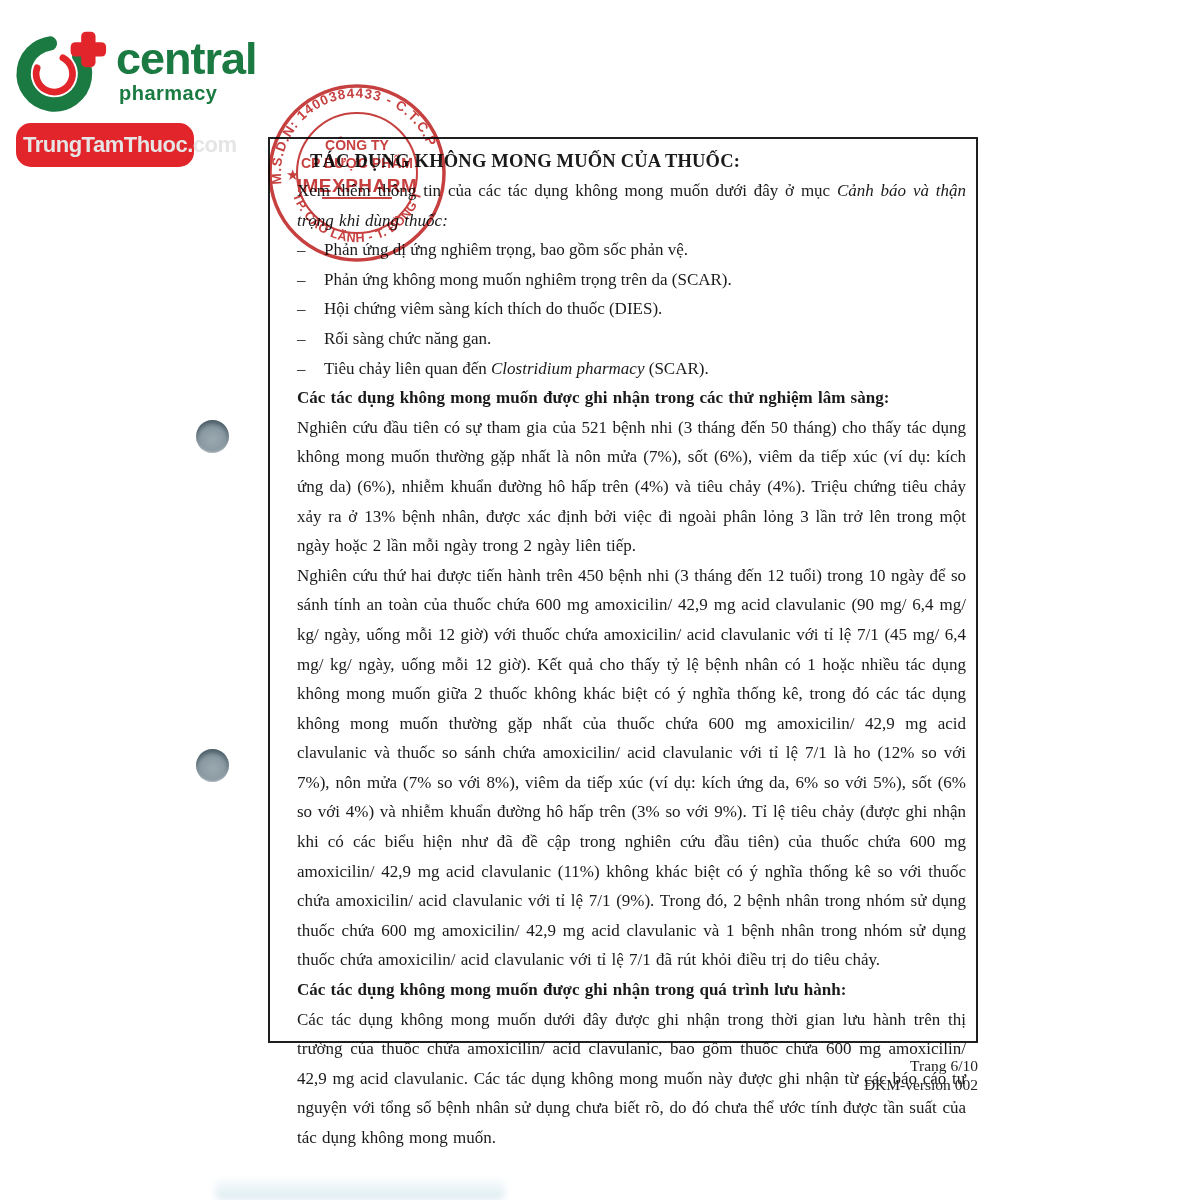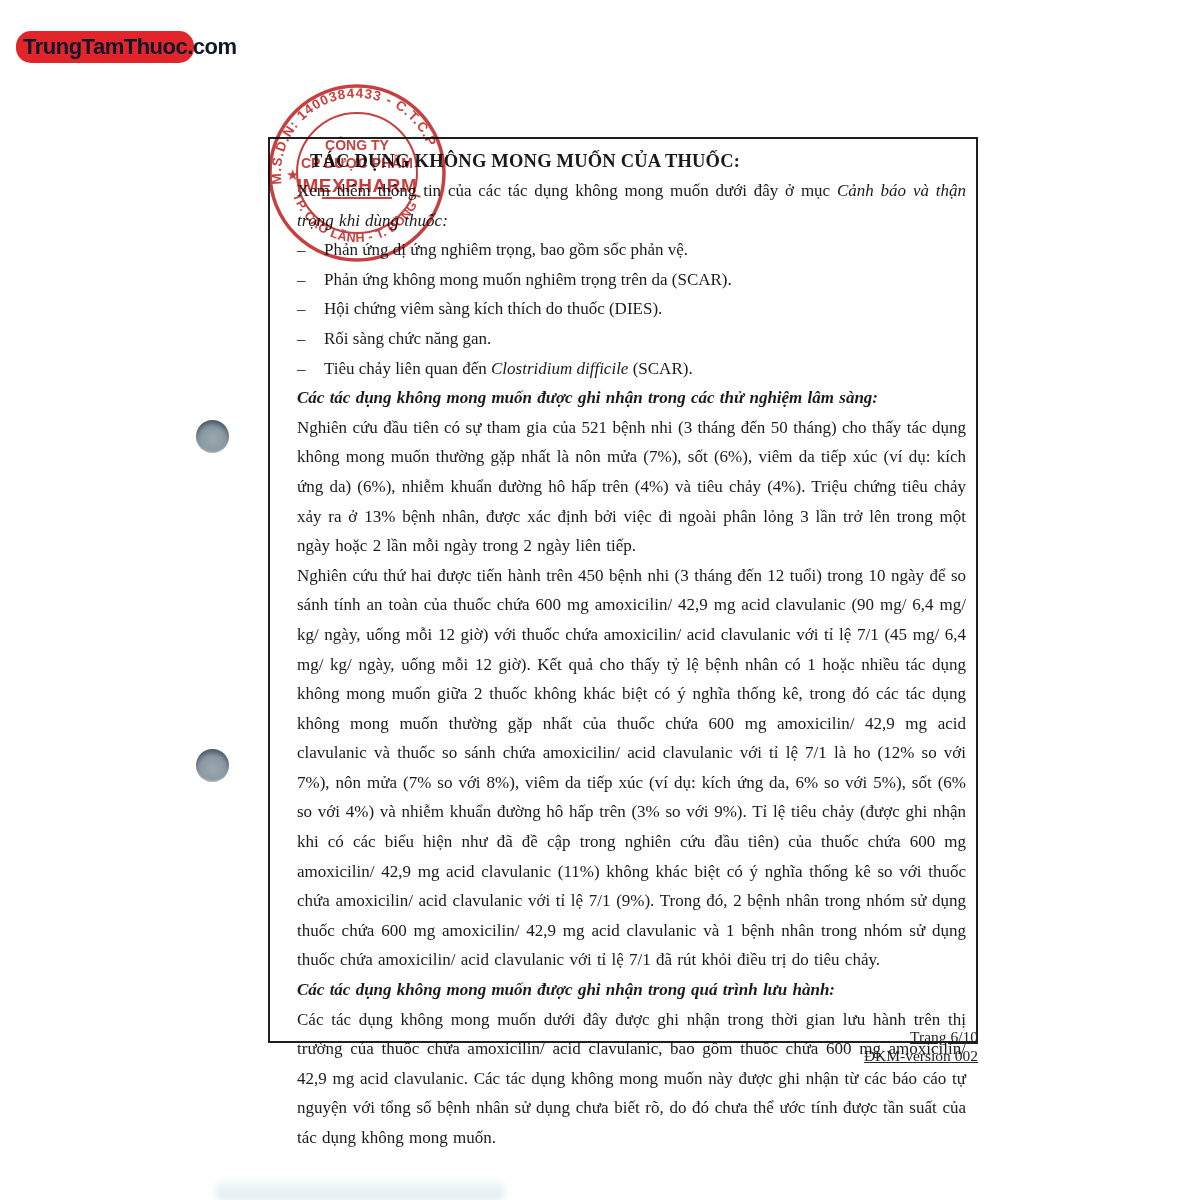--- a/index.html
+++ b/index.html
@@ -21,23 +21,23 @@
     color:#1a7a41; letter-spacing:-1px;
   }
   .tagline {
     font-family:"Liberation Sans", sans-serif;
     font-weight:bold; font-size:20px; color:#1a7a41;
     margin-left:3px; margin-top:2px; letter-spacing:0.5px;
   }
   .banner {
     margin-top:7px; margin-left:2px;
     background:#e2252b; border-radius:15px;
-    width:164px; padding:3px 7px; text-align:center;
+    width:164px; padding:9px 7px; text-align:center;
     font-family:"Liberation Sans", sans-serif;
-    font-weight:bold; font-size:22px; color:#0f172a;
+    font-weight:bold; font-size:22px; color:#e5e5e5;
     letter-spacing:-0.5px;
   }
 
   
   .hole {
     position:absolute; left:196px; width:33px; height:33px; border-radius:50%;
     background:radial-gradient(circle at 50% 60%, #9aa8ae 0%, #8796a0 60%, #6f7f89 100%);
     box-shadow:inset 0 4px 4px rgba(30,50,60,.5), inset 0 -1px 2px rgba(255,255,255,.4);
   }
   .hole-1 { top:420px; }
@@ -55,46 +55,63 @@
     letter-spacing:0.2px; margin:2px 0 1px 0;padding-left:13px;
   }
   .para {
     font-size:17px; line-height:29.6px; text-align:justify;
     margin:0; word-spacing:1px;
   }
   .bullets { margin:0; }
   .bullet-row { display:flex; font-size:17px; line-height:29.6px; }
   .bullet-dash { width:27px; flex:0 0 auto; }
   .bullet-text { flex:1; }
-  .bold-head { font-weight:bold;font-style:italic; }
+  .bold-head { font-weight:bold; }
   .it { font-style:italic; }
 
   
   .stamp {
     position:absolute; left:266px; top:82px; width:182px; height:182px;
     opacity:0.92; mix-blend-mode:multiply; pointer-events:none;
   }
 
   
   .footer {
-    position:absolute; right:222px; top:1027px; text-align:right;
-    font-size:15.5px; line-height:19px; color:#222;text-decoration:underline;
+    position:absolute; right:222px; top:1056px; text-align:right;
+    font-size:15.5px; line-height:19px; color:#222;
   }
 
   
   .smudge {
     position:absolute; left:215px; top:1178px; width:290px; height:22px;
     background:linear-gradient(to top, rgba(130,185,205,.28), rgba(170,215,235,.04));
     filter:blur(3px); border-radius:6px;
   }
 </style>
 </head>
 <body>
 
 <div class="logo">
+  <div class="logo-row">
+    <div class="logo-mark">
+      <svg viewBox="0 0 100 96" width="96" height="92" aria-hidden="true">
+
+        <circle cx="42" cy="52" r="32" fill="none" stroke="#1a7a41" stroke-width="15" stroke-dasharray="166 36" stroke-linecap="round" transform="rotate(-36 42 52)"></circle>
+
+        <circle cx="42" cy="52" r="19" fill="none" stroke="#e2252b" stroke-width="7" stroke-dasharray="86 34" stroke-linecap="round" transform="rotate(-62 42 52)"></circle>
+
+        <rect x="70" y="8" width="15" height="37" rx="5" fill="#e2252b"></rect>
+        <rect x="59" y="19" width="37" height="15" rx="5" fill="#e2252b"></rect>
+      </svg>
+    </div>
+    <div class="logo-text">
+      <div class="brand">central</div>
+      <div class="tagline">pharmacy</div>
+    </div>
+  </div>
   <div class="banner">TrungTamThuoc.com</div>
 </div>
 
 <div class="hole hole-1"></div>
 <div class="hole hole-2"></div>
 
 <div class="doc">
   <div class="doc-title">TÁC DỤNG KHÔNG MONG MUỐN CỦA THUỐC:</div>
 
   <p class="para"><span>Xem thêm thông tin của các tác dụng không mong muốn dưới đây ở mục </span><span class="it">Cảnh báo và thận trọng khi dùng thuốc:</span></p>
@@ -111,21 +128,21 @@
     <div class="bullet-row">
       <span class="bullet-dash">–</span>
       <span class="bullet-text">Hội chứng viêm sàng kích thích do thuốc (DIES).</span>
     </div>
     <div class="bullet-row">
       <span class="bullet-dash">–</span>
       <span class="bullet-text">Rối sàng chức năng gan.</span>
     </div>
     <div class="bullet-row">
       <span class="bullet-dash">–</span>
-      <span class="bullet-text"><span>Tiêu chảy liên quan đến </span><span class="it">Clostridium difficile</span><span> (SCAR).</span></span>
+      <span class="bullet-text"><span>Tiêu chảy liên quan đến </span><span class="it">Clostridium pharmacy</span><span> (SCAR).</span></span>
     </div>
   </div>
 
   <p class="para bold-head">Các tác dụng không mong muốn được ghi nhận trong các thử nghiệm lâm sàng:</p>
   <p class="para">Nghiên cứu đầu tiên có sự tham gia của 521 bệnh nhi (3 tháng đến 50 tháng) cho thấy tác dụng không mong muốn thường gặp nhất là nôn mửa (7%), sốt (6%), viêm da tiếp xúc (ví dụ: kích ứng da) (6%), nhiễm khuẩn đường hô hấp trên (4%) và tiêu chảy (4%). Triệu chứng tiêu chảy xảy ra ở 13% bệnh nhân, được xác định bởi việc đi ngoài phân lỏng 3 lần trở lên trong một ngày hoặc 2 lần mỗi ngày trong 2 ngày liên tiếp.</p>
   <p class="para">Nghiên cứu thứ hai được tiến hành trên 450 bệnh nhi (3 tháng đến 12 tuổi) trong 10 ngày để so sánh tính an toàn của thuốc chứa 600 mg amoxicilin/ 42,9 mg acid clavulanic (90 mg/ 6,4 mg/ kg/ ngày, uống mỗi 12 giờ) với thuốc chứa amoxicilin/ acid clavulanic với tỉ lệ 7/1 (45 mg/ 6,4 mg/ kg/ ngày, uống mỗi 12 giờ). Kết quả cho thấy tỷ lệ bệnh nhân có 1 hoặc nhiều tác dụng không mong muốn giữa 2 thuốc không khác biệt có ý nghĩa thống kê, trong đó các tác dụng không mong muốn thường gặp nhất của thuốc chứa 600 mg amoxicilin/ 42,9 mg acid clavulanic và thuốc so sánh chứa amoxicilin/ acid clavulanic với tỉ lệ 7/1 là ho (12% so với 7%), nôn mửa (7% so với 8%), viêm da tiếp xúc (ví dụ: kích ứng da, 6% so với 5%), sốt (6% so với 4%) và nhiễm khuẩn đường hô hấp trên (3% so với 9%). Tỉ lệ tiêu chảy (được ghi nhận khi có các biểu hiện như đã đề cập trong nghiên cứu đầu tiên) của thuốc chứa 600 mg amoxicilin/ 42,9 mg acid clavulanic (11%) không khác biệt có ý nghĩa thống kê so với thuốc chứa amoxicilin/ acid clavulanic với tỉ lệ 7/1 (9%). Trong đó, 2 bệnh nhân trong nhóm sử dụng thuốc chứa 600 mg amoxicilin/ 42,9 mg acid clavulanic và 1 bệnh nhân trong nhóm sử dụng thuốc chứa amoxicilin/ acid clavulanic với tỉ lệ 7/1 đã rút khỏi điều trị do tiêu chảy.</p>
   <p class="para bold-head">Các tác dụng không mong muốn được ghi nhận trong quá trình lưu hành:</p>
   <p class="para">Các tác dụng không mong muốn dưới đây được ghi nhận trong thời gian lưu hành trên thị trường của thuốc chứa amoxicilin/ acid clavulanic, bao gồm thuốc chứa 600 mg amoxicilin/ 42,9 mg acid clavulanic. Các tác dụng không mong muốn này được ghi nhận từ các báo cáo tự nguyện với tổng số bệnh nhân sử dụng chưa biết rõ, do đó chưa thể ước tính được tần suất của tác dụng không mong muốn.</p>
 </div>
 

